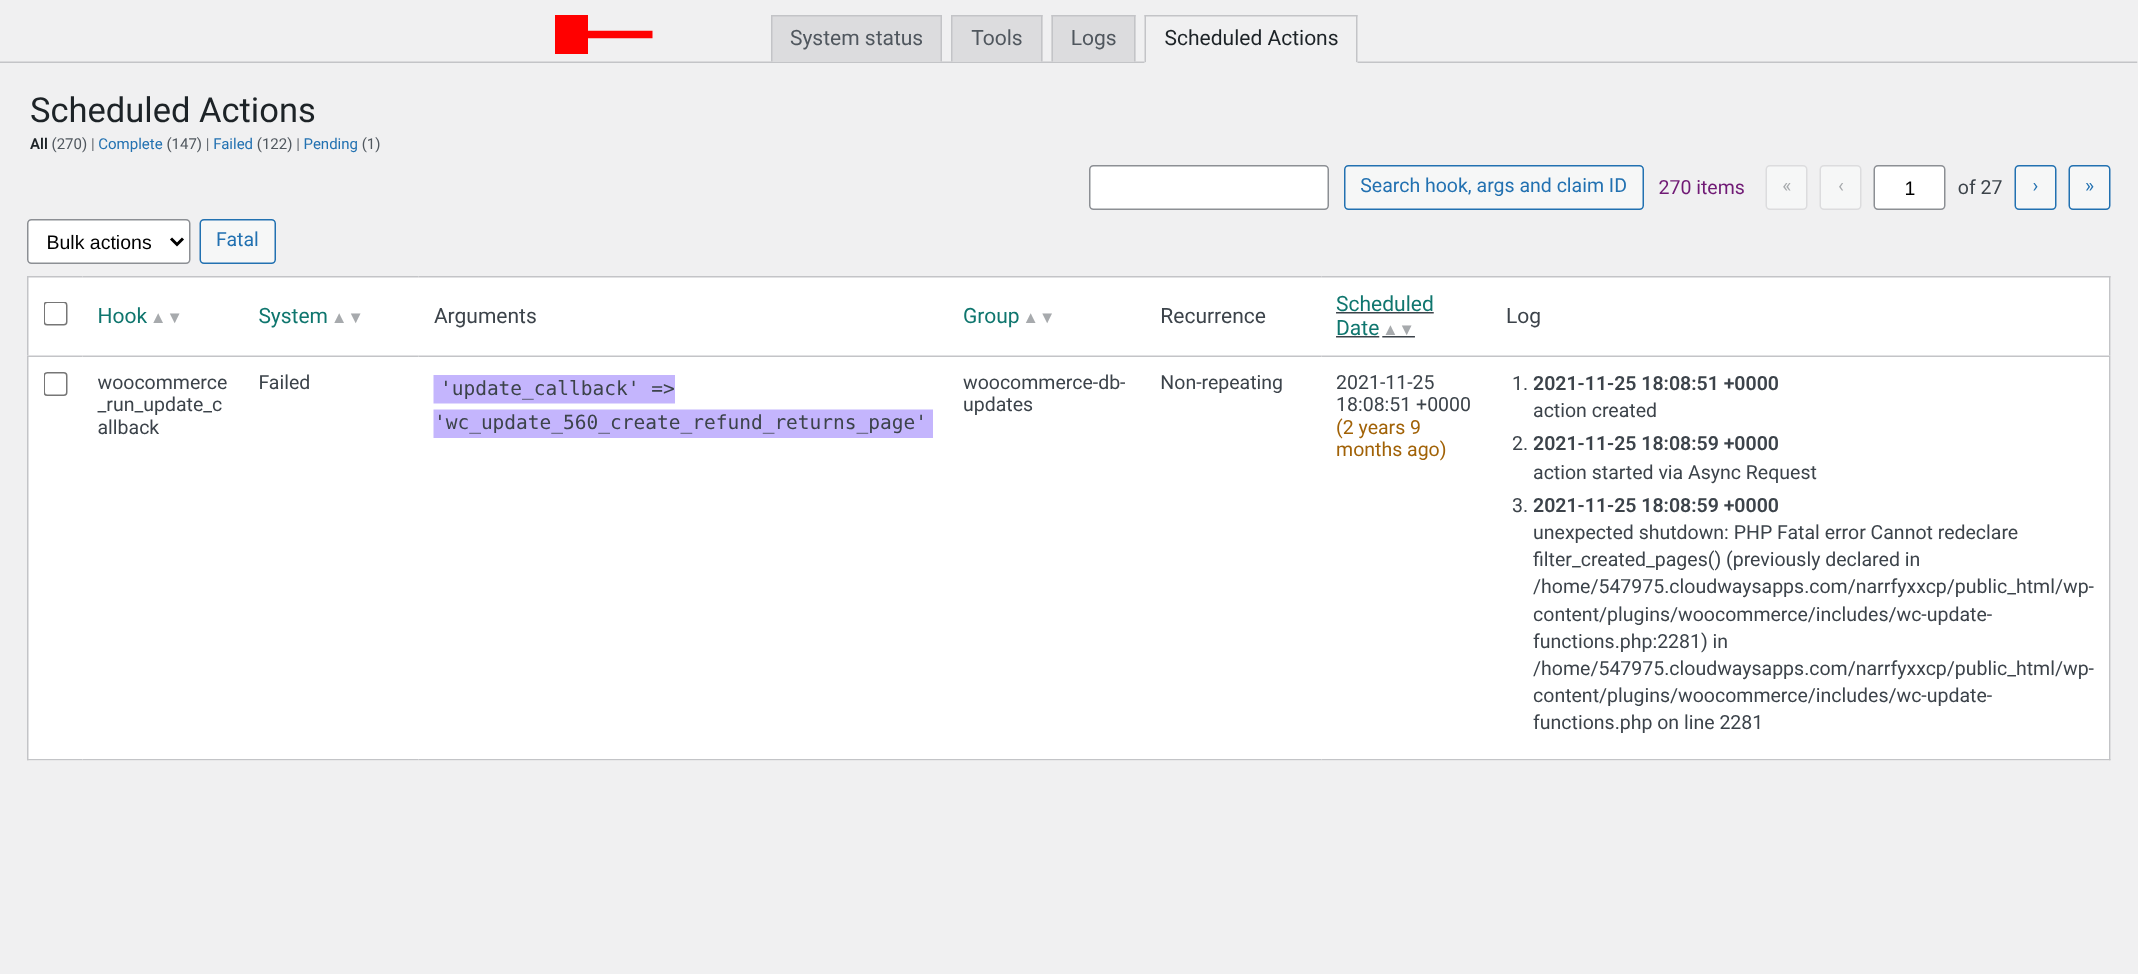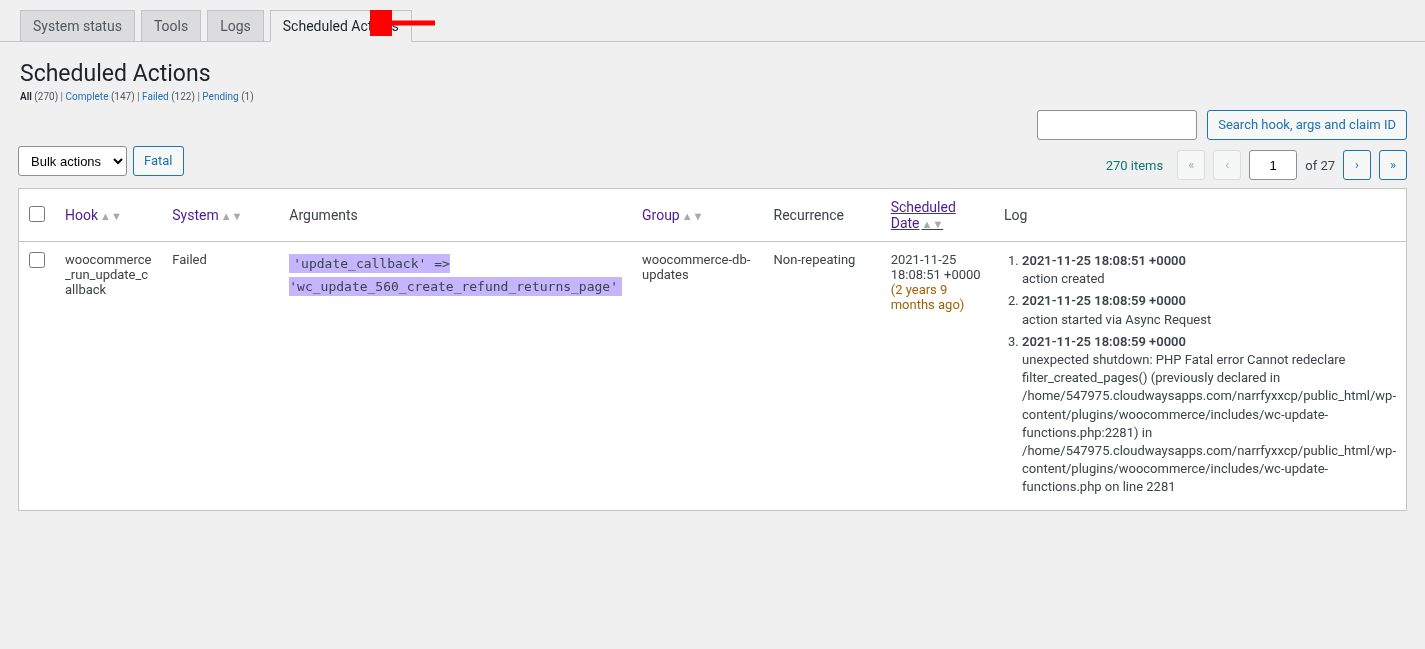--- a/index.html
+++ b/index.html
@@ -9,20 +9,21 @@
       color: #3c434a;
       background: #f0f0f1;
       padding: 0;
     }
     .tabs-wrapper {
       display: flex;
       align-items: center;
       border-bottom: 1px solid #c3c4c7;
       padding: 10px 20px 0 20px;
       position: relative;
+      justify-content: center;
     }
     .tab {
       background: #dcdcde;
       border: 1px solid #c3c4c7;
       border-bottom: none;
       padding: 7px 12px;
       margin-right: 6px;
       cursor: pointer;
       color: #50575e;
       font-size: 14px;
@@ -53,21 +54,21 @@
     .subsubsub strong { color: #1d2327; font-weight: 600; }
     .subsubsub .count { color: #50575e; }
 
     .tablenav {
       display: flex;
       justify-content: space-between;
       align-items: flex-start;
       padding: 0 18px 8px 18px;
     }
     .tablenav-left { display: flex; gap: 6px; align-items: center; padding-top: 36px; justify-content: center; }
-    .tablenav-right { display: flex; flex-direction: column; align-items: flex-end; gap: 10px; }
+    .tablenav-right { display: flex; align-items: flex-start; gap: 10px; }
     .search-row { display: flex; gap: 10px; }
     .pagination-row { display: flex; align-items: center; gap: 8px; }
 
     select, input[type="text"], input[type="search"] {
       border: 1px solid #8c8f94;
       border-radius: 3px;
       padding: 0 8px;
       height: 30px;
       font-size: 13px;
       background: #fff;
@@ -97,38 +98,38 @@
       text-align: center;
       cursor: pointer;
       font-size: 13px;
     }
     .pagination-row .nav-btn.disabled {
       border-color: #dcdcde;
       background: #f6f7f7;
       color: #a7aaad;
       cursor: default;
     }
-    .items-count { color: #0f766e; margin-right: 6px; }
+    .items-count { color: #701a75; margin-right: 6px; }
 
     table.wp-list {
       width: calc(100% - 36px);
       margin: 0 18px;
       border-collapse: collapse;
       background: #fff;
       border: 1px solid #c3c4c7;
     }
     table.wp-list th {
       text-align: left;
       padding: 10px 10px;
       font-weight: 400;
       font-size: 14px;
       border-bottom: 1px solid #c3c4c7;
       vertical-align: middle;
     }
-    table.wp-list th .sortable { color: #4c1d95; cursor: pointer; }
+    table.wp-list th .sortable { color: #0f766e; cursor: pointer; }
     table.wp-list th .sort-icon { color: #a7aaad; font-size: 11px; margin-left: 2px; }
     table.wp-list td {
       padding: 10px 10px;
       vertical-align: top;
       font-size: 13px;
       color: #3c434a;
     }
     .col-cb { width: 34px; text-align: center; }
     .col-hook { width: 190px; }
     .col-status { width: 190px; }

